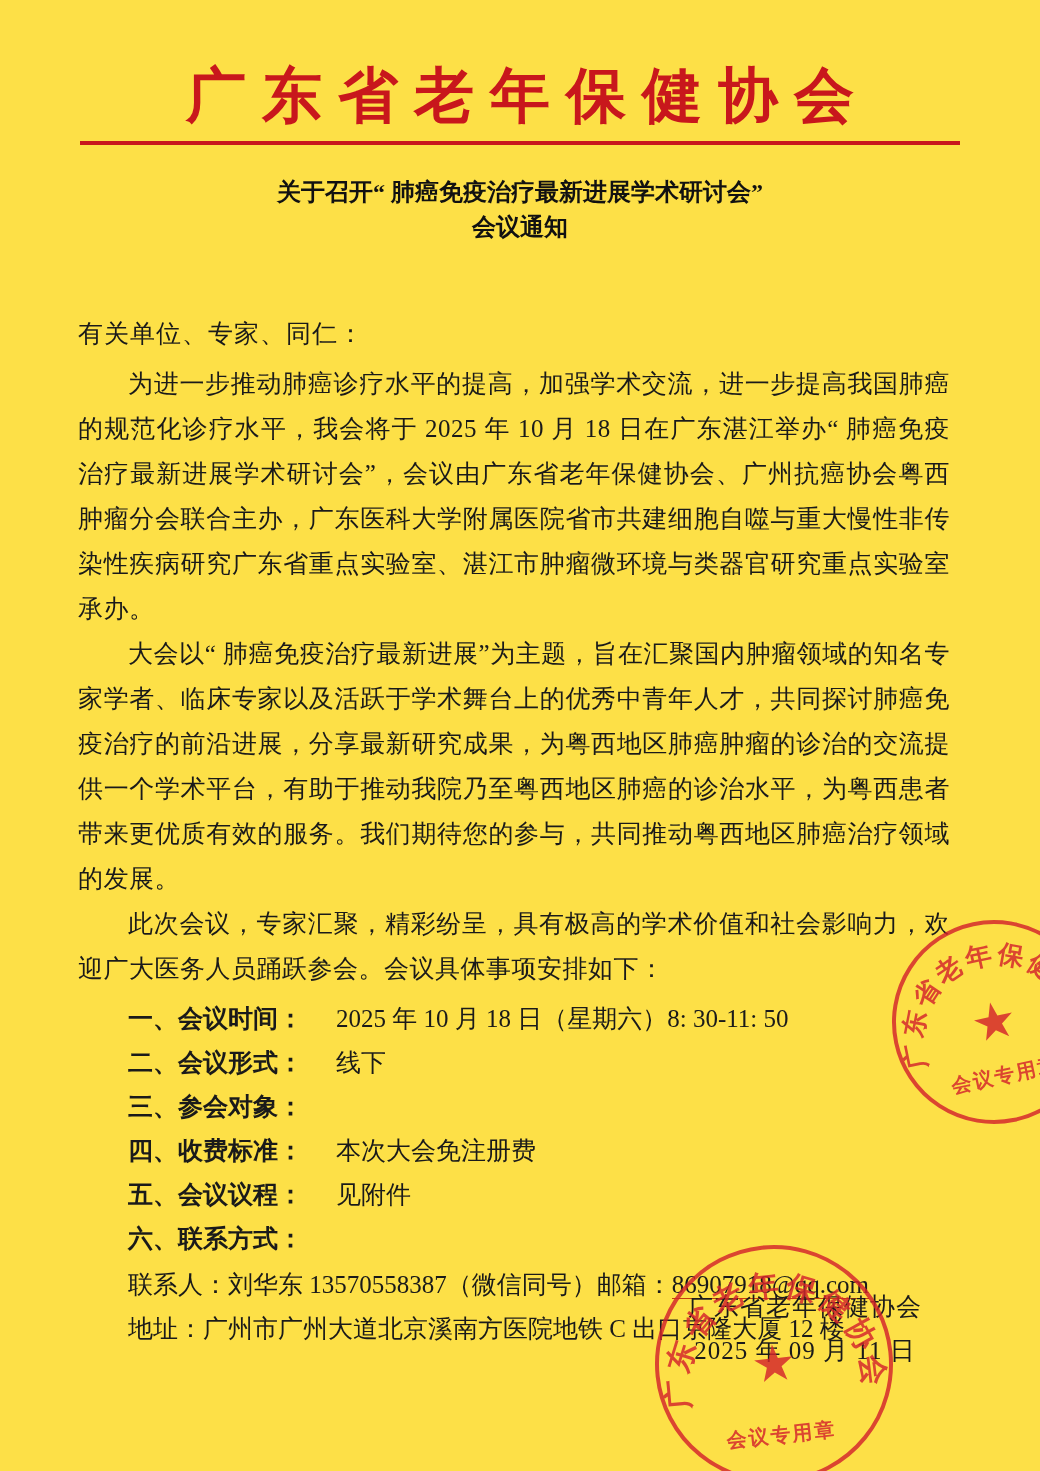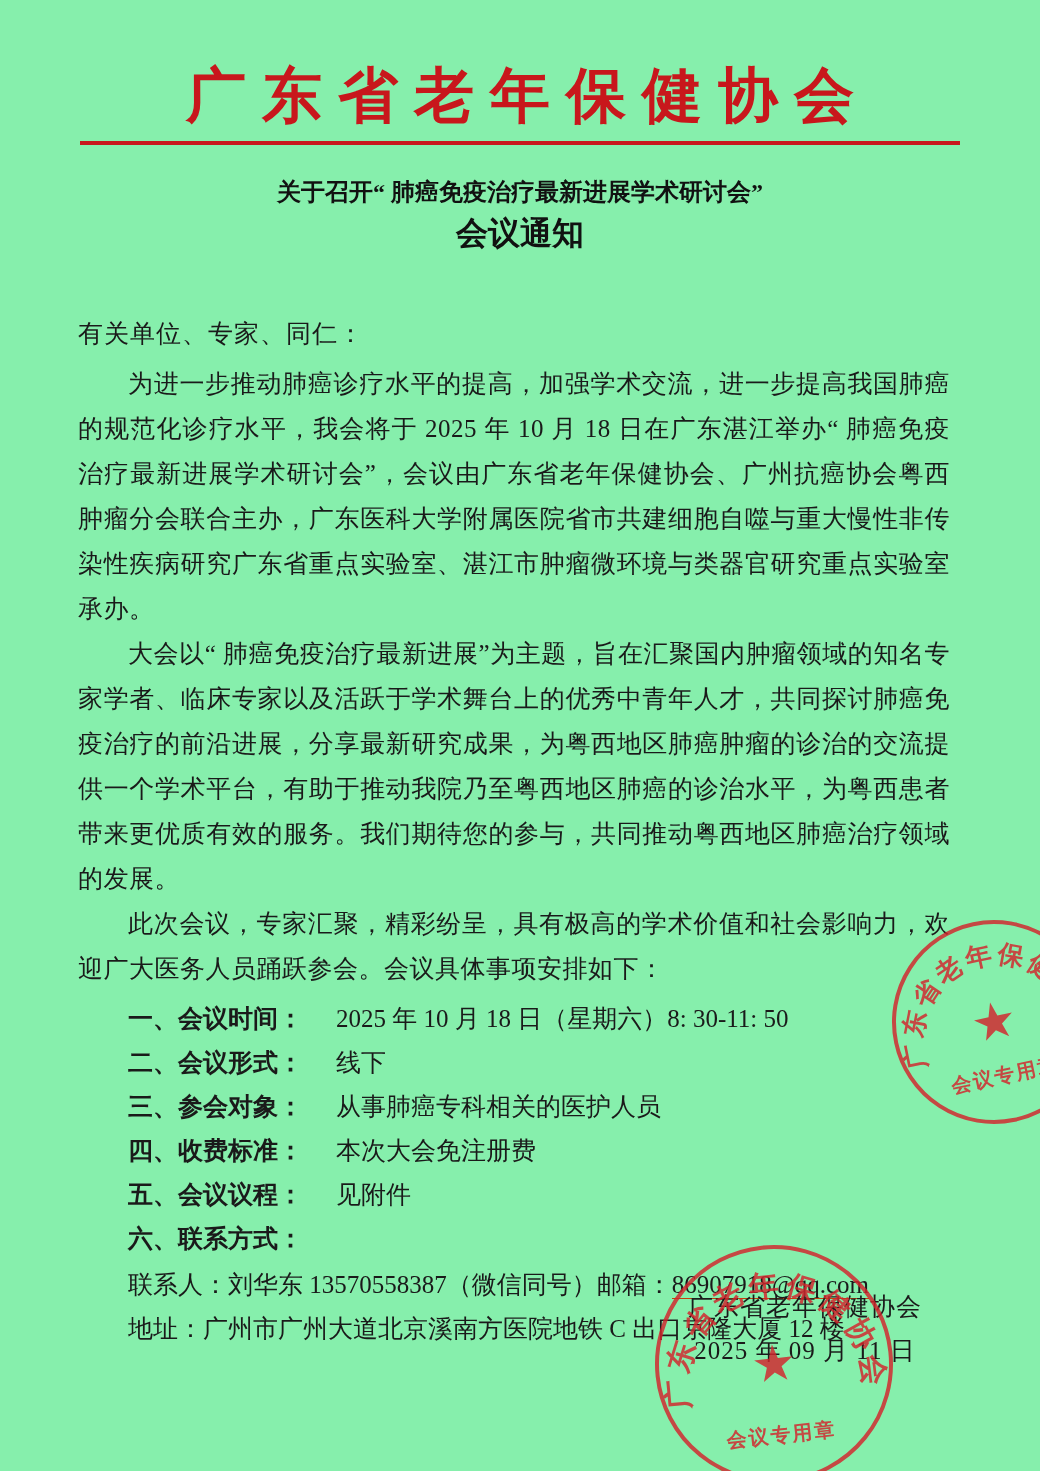--- a/index.html
+++ b/index.html
@@ -9,21 +9,21 @@
   }
   body {
     font-family: "Liberation Serif", "DejaVu Serif", serif;
     color: #1a1a1a;
   }
   .page {
     position: relative;
     width: 1040px;
     height: 1471px;
     margin: 0 auto;
-    background: #86efac;
+    background: #fde047;
     overflow: hidden;
   }
   
   .letterhead {
     position: absolute;
     left: 0;
     top: 62px;
     width: 1040px;
     text-align: center;
   }
@@ -52,21 +52,21 @@
     text-align: center;
     font-weight: bold;
     color: #111;
   }
   .doc-title-line1 {
     font-size: 24px;
     line-height: 1.45;
     white-space: nowrap;
   }
   .doc-title-line2 {
-    font-size: 32px;
+    font-size: 24px;
     line-height: 1.45;
   }
   
   .body-area {
     position: absolute;
     left: 78px;
     top: 315px;
     width: 872px;
   }
   .salutation {
@@ -213,21 +213,20 @@
       <div class="item">
         <span class="item-label">一、会议时间：</span>
         <span class="item-value">2025 年 10 月 18 日（星期六）8: 30-11: 50</span>
       </div>
       <div class="item">
         <span class="item-label">二、会议形式：</span>
         <span class="item-value">线下</span>
       </div>
       <div class="item">
         <span class="item-label">三、参会对象：</span>
-        <span class="item-value">从事肺癌专科相关的医护人员</span>
       </div>
       <div class="item">
         <span class="item-label">四、收费标准：</span>
         <span class="item-value">本次大会免注册费</span>
       </div>
       <div class="item">
         <span class="item-label">五、会议议程：</span>
         <span class="item-value">见附件</span>
       </div>
       <div class="item">

